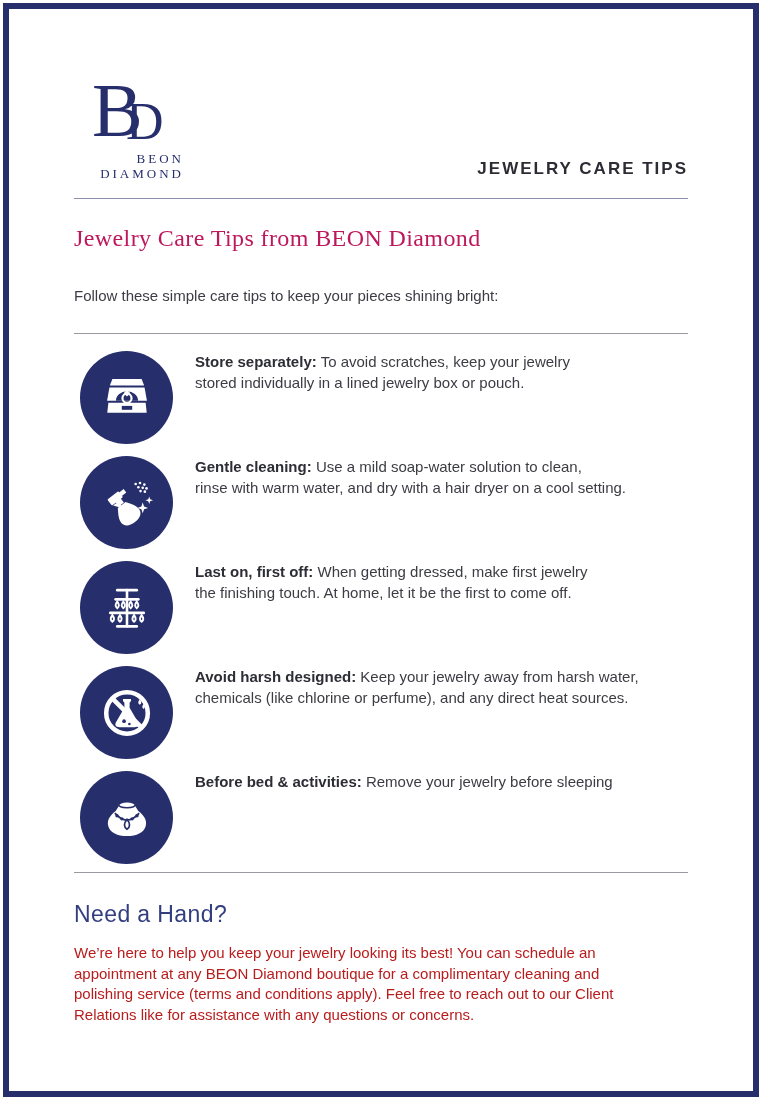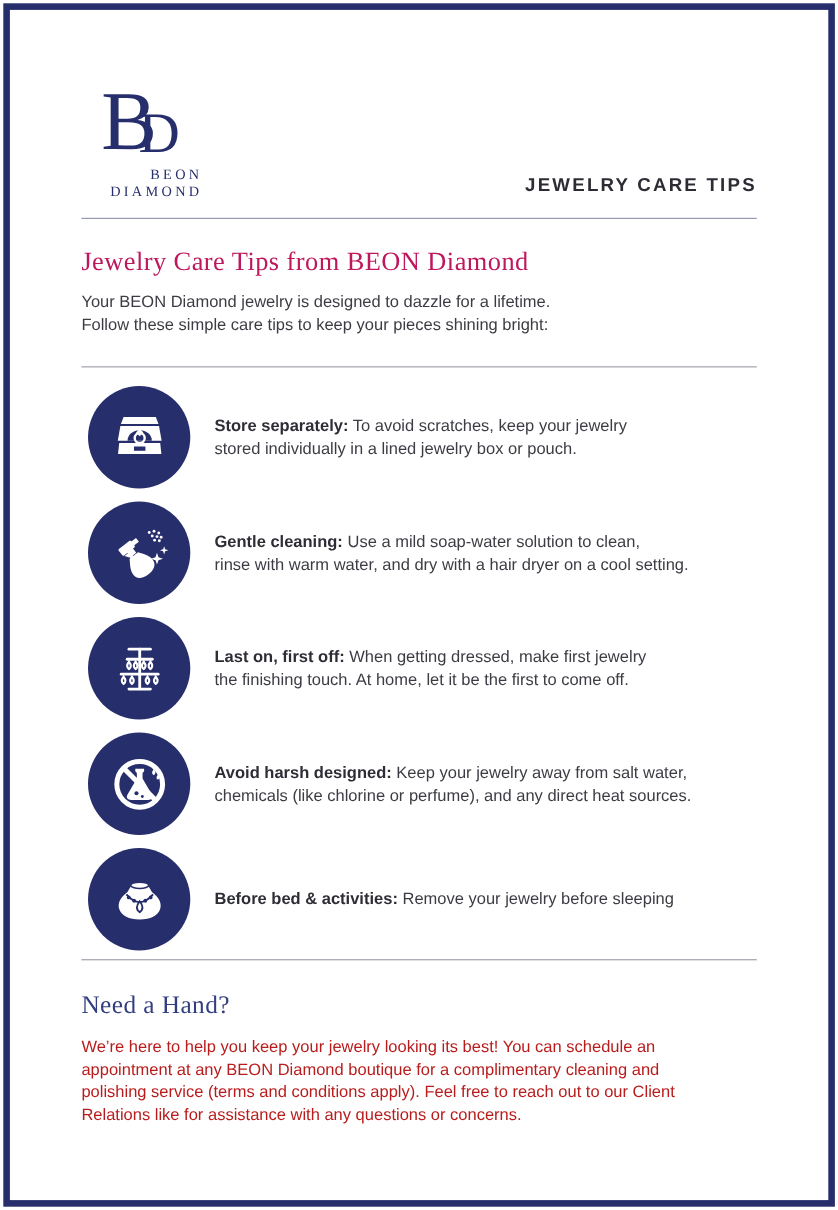--- a/index.html
+++ b/index.html
@@ -39,34 +39,34 @@
 
   .intro-heading {
     margin-top:26px; font-family:"Liberation Serif", serif; font-weight:400;
     font-size:24px; letter-spacing:0.4px; color:#be185d;
   }
   .intro-body { margin-top:13px; font-size:15px; line-height:20.5px; color:#3c3c44; }
   .section-rule-top { margin-top:27px; }
 
   
   .tips { margin-top:17px; padding-left:6px; }
-  .tip { display:flex; align-items:center; margin-bottom:12px; }
+  .tip { display:flex; margin-bottom:12px; }
   .tip:last-child { margin-bottom:0; }
   .tip-icon {
     flex:0 0 93px; width:93px; height:93px; border-radius:50%;
     background:#272e6c; display:flex; align-items:center; justify-content:center;
   }
   .tip-icon svg { width:52px; height:52px; display:block; }
   .tip-text { margin-left:22px; font-size:15px; line-height:21px; color:#3c3c44; }
   .tip-label { font-weight:700; color:#2d2d36; }
 
   .section-rule-bottom { margin-top:8px; }
 
   .help-heading {
-    margin-top:28px; font-family:Liberation Serif, serif; font-weight:400;
+    margin-top:28px; font-family:Liberation Sans, sans-serif; font-weight:400;
     font-size:23px; letter-spacing:0.4px; color:#333e80;
   }
   .help-body { margin-top:15px; font-size:15px; line-height:20.5px; color:#b91c1c; }
 </style>
 </head>
 <body>
 
 <div class="page">
   <div class="content">
 
@@ -79,21 +79,21 @@
         <div class="logo-name1">BEON</div>
         <div class="logo-name2">DIAMOND</div>
       </div>
       <div class="doc-title">JEWELRY CARE TIPS</div>
     </header>
 
     <hr class="rule header-rule">
 
     <h1 class="intro-heading">Jewelry Care Tips from BEON Diamond</h1>
     <p class="intro-body">
-      <span>Your BEON Diamond jewelry is designed to dazzle for a lifetime.</span><br>
+      <br>
       <span>Follow these simple care tips to keep your pieces shining bright:</span>
     </p>
 
     <hr class="rule section-rule-top">
 
     <section class="tips">
 
       <div class="tip">
         <div class="tip-icon">
           <svg viewBox="0 0 48 48" fill="#ffffff">
@@ -164,21 +164,21 @@
           <svg viewBox="0 0 48 48" fill="#ffffff">
             <path d="M20.3 11h7.4v2l-1.3 1.6v4.6l7.9 13.5c1 1.8.3 3.4-1.2 4.1-.6.3-1.4.4-2.1.4H17c-.7 0-1.5-.1-2.1-.4-1.5-.7-2.2-2.3-1.2-4.1l7.9-13.5v-4.6L20.3 13z"></path>
             <circle cx="21.3" cy="31.5" r="1.7" fill="#272e6c"></circle>
             <circle cx="26.2" cy="34.2" r="1.2" fill="#272e6c"></circle>
             <path d="M35.8 11.2c1.9 2.4 1.9 4.1 0 5.2-1.9-1.1-1.9-2.8 0-5.2z"></path>
             <path d="M39.3 15.8c1.6 2 1.6 3.5 0 4.4-1.6-.9-1.6-2.4 0-4.4z"></path>
             <path d="M10.4 10.4L37.6 37.6" stroke="#ffffff" stroke-width="4.2"></path>
             <circle cx="24" cy="24" r="19.2" fill="none" stroke="#ffffff" stroke-width="4.2"></circle>
           </svg>
         </div>
-        <p class="tip-text"><strong class="tip-label">Avoid harsh designed:</strong> <span>Keep your jewelry away from salt water,</span><br><span>chemicals (like chlorine or perfume), and any direct heat sources.</span></p>
+        <p class="tip-text"><strong class="tip-label">Avoid harsh designed:</strong> <span>Keep your jewelry away from harsh water,</span><br><span>chemicals (like chlorine or perfume), and any direct heat sources.</span></p>
       </div>
 
       <div class="tip">
         <div class="tip-icon">
           <svg viewBox="0 0 48 48" fill="#ffffff">
             <path d="M17 12c4.4-2.4 9.6-2.4 14 0l3.4 5.6c6 4.5 8.4 9.4 6.7 14.4-1.8 5.4-8 8.6-17.1 8.6s-15.3-3.2-17.1-8.6c-1.7-5 .7-9.9 6.7-14.4z"></path>
             <ellipse cx="24" cy="11.8" rx="7.6" ry="2.7" fill="#ffffff" stroke="#272e6c" stroke-width="1.4"></ellipse>
             <path d="M12.8 19.5c7.4 8.6 15 8.6 22.4 0" fill="none" stroke="#272e6c" stroke-width="1.6"></path>
             <circle cx="14.8" cy="22" r="1.6" fill="#272e6c"></circle>
             <circle cx="19.3" cy="24.8" r="1.6" fill="#272e6c"></circle>

